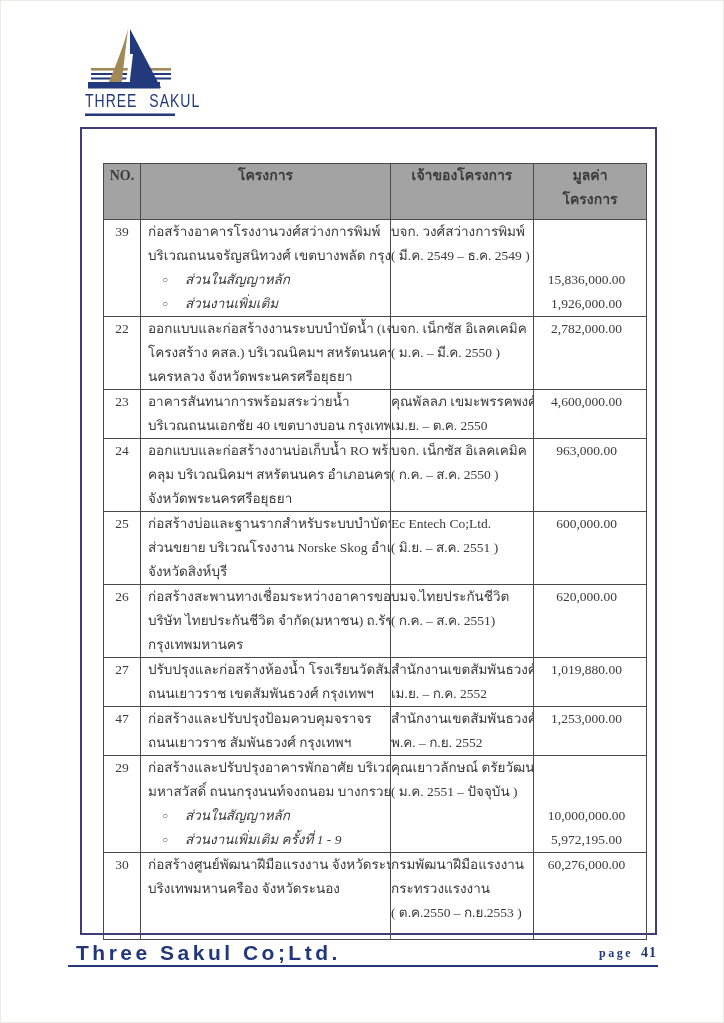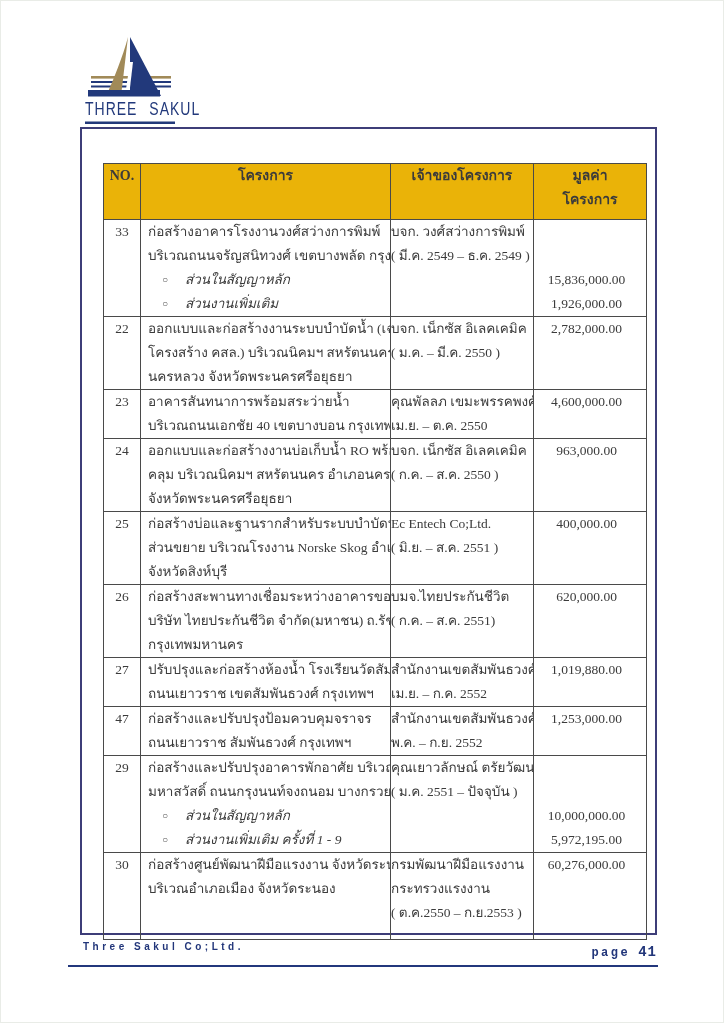--- a/index.html
+++ b/index.html
@@ -2,21 +2,21 @@
 <html><head>
 <meta charset="utf-8">
 <style>
   html,body{margin:0;padding:0;}
   body{
     width:724px;height:1023px;position:relative;background:#ffffff;
     font-family:"Liberation Serif", serif;color:#3b3b3b;overflow:hidden;
     box-shadow:inset 0 0 0 1px #e9ece7;
   }
   
-  .logo{position:absolute;left:85px;top:36px;width:92px;height:82px;}
+  .logo{position:absolute;left:85px;top:28px;width:92px;height:82px;}
   .logo svg{display:block;}
   .logo-text{
     margin-top:1px;font-family:"Liberation Sans",sans-serif;
     font-size:14px;letter-spacing:1px;word-spacing:7px;color:#22397b;
     transform:scaleY(1.25);transform-origin:top left;white-space:nowrap;
     border-bottom:2px solid #22397b;padding-bottom:2px;width:90px;text-align:center;
   }
   
   .outer-box{
     position:absolute;left:80px;top:127px;width:573px;height:804px;
@@ -25,43 +25,43 @@
   
   table.projects{
     position:absolute;left:103px;top:163px;width:543px;
     border-collapse:collapse;table-layout:fixed;
     font-size:13.5px;color:#3b3b3b;
   }
   table.projects th, table.projects td{
     border:1px solid #4a4a4a;vertical-align:top;padding:0;overflow:hidden;
   }
   thead th{
-    background:#eab308;height:55px;font-weight:bold;text-align:center;
+    background:#a3a3a3;height:55px;font-weight:bold;text-align:center;
     padding-top:7px;font-size:14px;line-height:24px;
   }
   td .line{height:24px;line-height:24px;white-space:nowrap;}
   td.no-cell{text-align:center;}
   td.project-cell .line{padding-left:7px;}
   td.project-cell .line.indent{padding-left:21px;font-style:italic;}
   td.owner-cell{text-align:left;}
   td.value-cell .line{text-align:center;padding-right:7px;}
   tr:last-child td{padding-bottom:14px;}
   .bullet-icon{
     display:inline-block;font-size:10px;color:#555;width:10px;
     margin-right:13px;vertical-align:1px;
   }
   
   .footer-company{
-    position:absolute;left:83px;top:941px;
+    position:absolute;left:76px;top:941px;
     font-family:"Liberation Sans",sans-serif;font-weight:bold;
-    font-size:10px;letter-spacing:3.5px;color:#22367a;white-space:nowrap;
+    font-size:21px;letter-spacing:3.5px;color:#22367a;white-space:nowrap;
   }
   .footer-page{
     position:absolute;top:943px;right:67px;
-    font-family:Liberation Mono, monospace;font-weight:bold;
+    font-family:Liberation Serif, serif;font-weight:bold;
     color:#22367a;white-space:nowrap;
   }
   .footer-page .lbl{font-size:12px;letter-spacing:2.5px;margin-right:8px;}
   .footer-page .num{font-size:14px;letter-spacing:1px;}
   .footer-line{
     position:absolute;left:68px;top:965px;width:590px;height:2px;background:#23377c;
   }
 </style>
 </head>
 <body>
@@ -99,21 +99,21 @@
       <th>เจ้าของโครงการ</th>
       <th>
         <div>มูลค่า</div>
         <div>โครงการ</div>
       </th>
     </tr>
   </thead>
   <tbody id="projects-body">
       <tr>
         <td class="no-cell">
-          <div class="line">33</div>
+          <div class="line">39</div>
         </td>
         <td class="project-cell">
           <div class="line"><span>ก่อสร้างอาคารโรงงานวงศ์สว่างการพิมพ์</span></div>
           <div class="line"><span>บริเวณถนนจรัญสนิทวงศ์ เขตบางพลัด กรุงเทพฯ</span></div>
           <div class="line indent"><span class="bullet-icon">○</span><span>ส่วนในสัญญาหลัก</span></div>
           <div class="line indent"><span class="bullet-icon">○</span><span>ส่วนงานเพิ่มเติม</span></div>
         </td>
         <td class="owner-cell">
           <div class="line">บจก. วงศ์สว่างการพิมพ์</div>
           <div class="line">( มี.ค. 2549 – ธ.ค. 2549 )</div>
@@ -182,21 +182,21 @@
         <td class="project-cell">
           <div class="line"><span>ก่อสร้างบ่อและฐานรากสำหรับระบบบำบัดน้ำเสีย</span></div>
           <div class="line"><span>ส่วนขยาย บริเวณโรงงาน Norske Skog อำเภอเมือง</span></div>
           <div class="line"><span>จังหวัดสิงห์บุรี</span></div>
         </td>
         <td class="owner-cell">
           <div class="line">Ec Entech Co;Ltd.</div>
           <div class="line">( มิ.ย. – ส.ค. 2551 )</div>
         </td>
         <td class="value-cell">
-          <div class="line">400,000.00</div>
+          <div class="line">600,000.00</div>
         </td>
       </tr>
       <tr>
         <td class="no-cell">
           <div class="line">26</div>
         </td>
         <td class="project-cell">
           <div class="line"><span>ก่อสร้างสะพานทางเชื่อมระหว่างอาคารของสำนักงาน</span></div>
           <div class="line"><span>บริษัท ไทยประกันชีวิต จำกัด(มหาชน)  ถ.รัชดาภิเษก</span></div>
           <div class="line"><span>กรุงเทพมหานคร</span></div>
@@ -261,21 +261,21 @@
           <div class="line">10,000,000.00</div>
           <div class="line">5,972,195.00</div>
         </td>
       </tr>
       <tr>
         <td class="no-cell">
           <div class="line">30</div>
         </td>
         <td class="project-cell">
           <div class="line"><span>ก่อสร้างศูนย์พัฒนาฝีมือแรงงาน จังหวัดระนอง</span></div>
-          <div class="line"><span>บริเวณอำเภอเมือง จังหวัดระนอง</span></div>
+          <div class="line"><span>บริงเทพมหานครือง จังหวัดระนอง</span></div>
         </td>
         <td class="owner-cell">
           <div class="line">กรมพัฒนาฝีมือแรงงาน</div>
           <div class="line">กระทรวงแรงงาน</div>
           <div class="line">( ต.ค.2550 – ก.ย.2553 )</div>
         </td>
         <td class="value-cell">
           <div class="line">60,276,000.00</div>
         </td>
       </tr>

